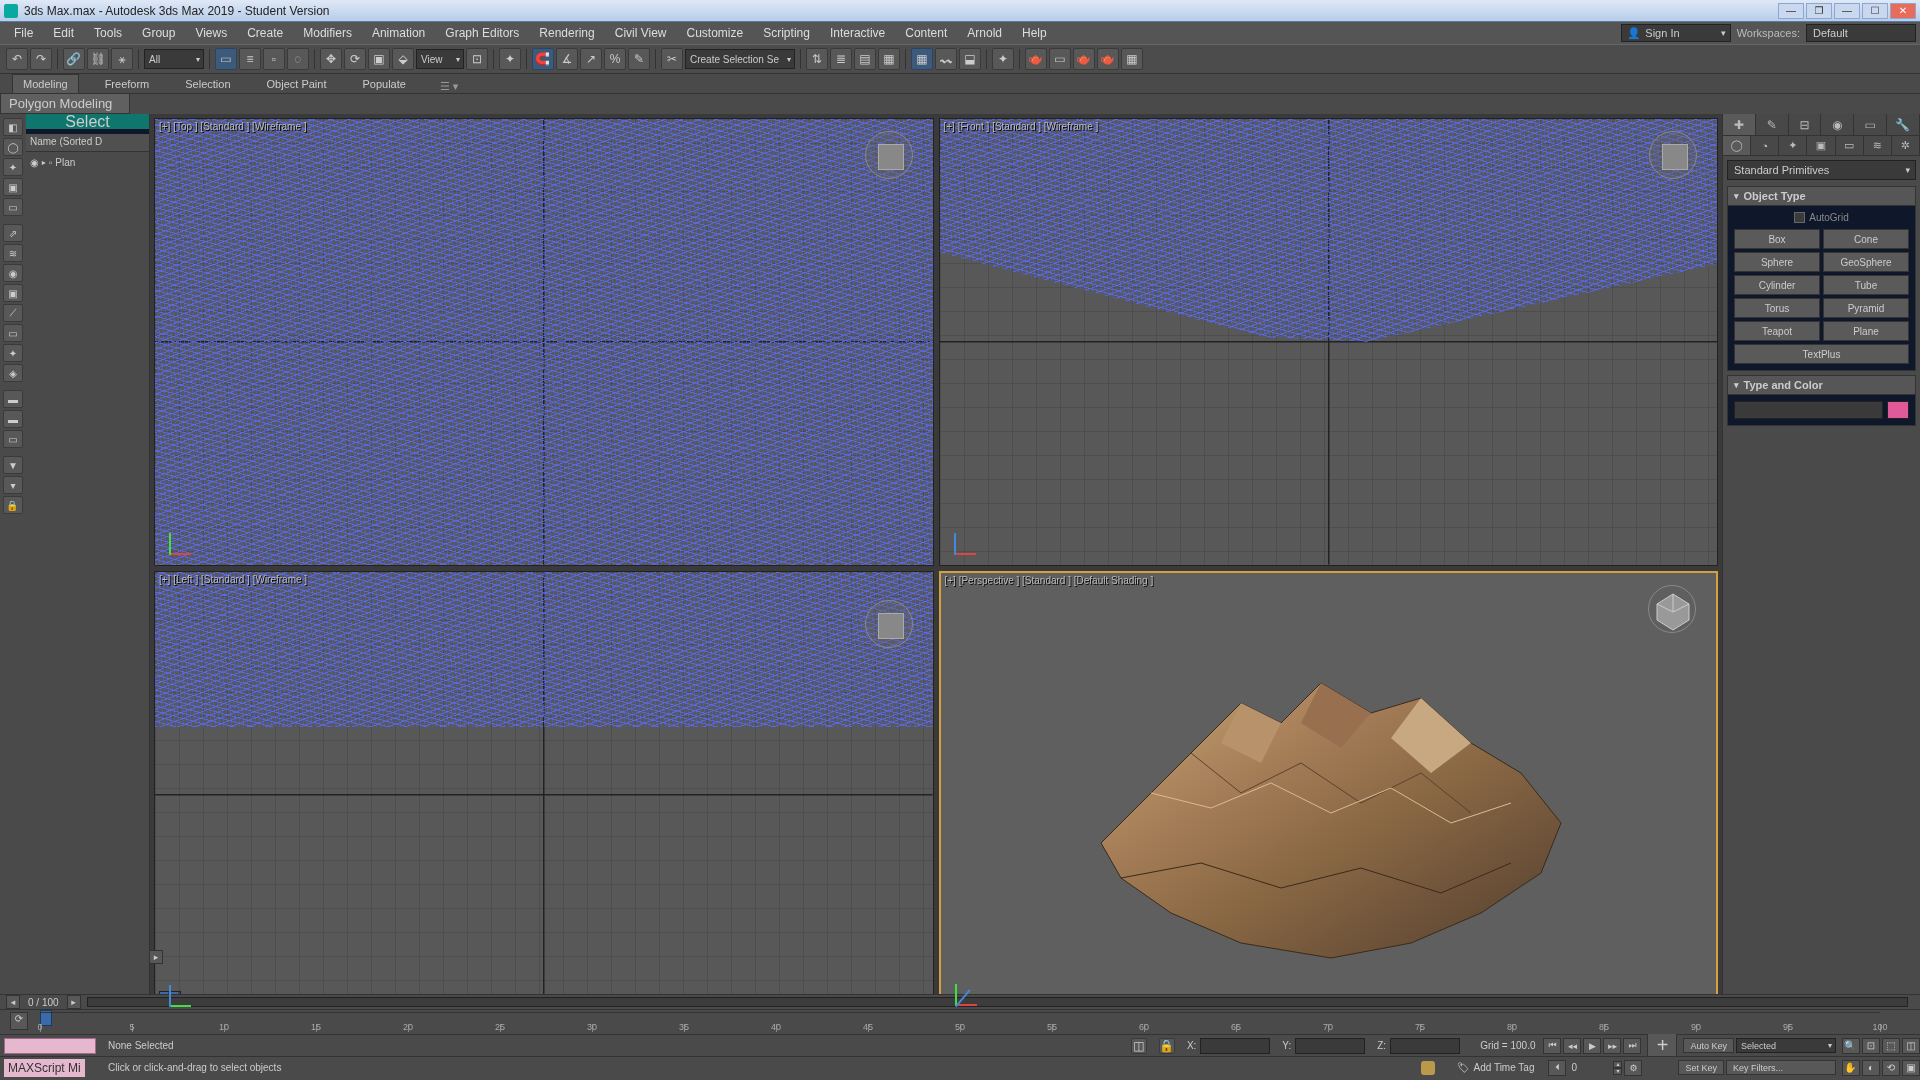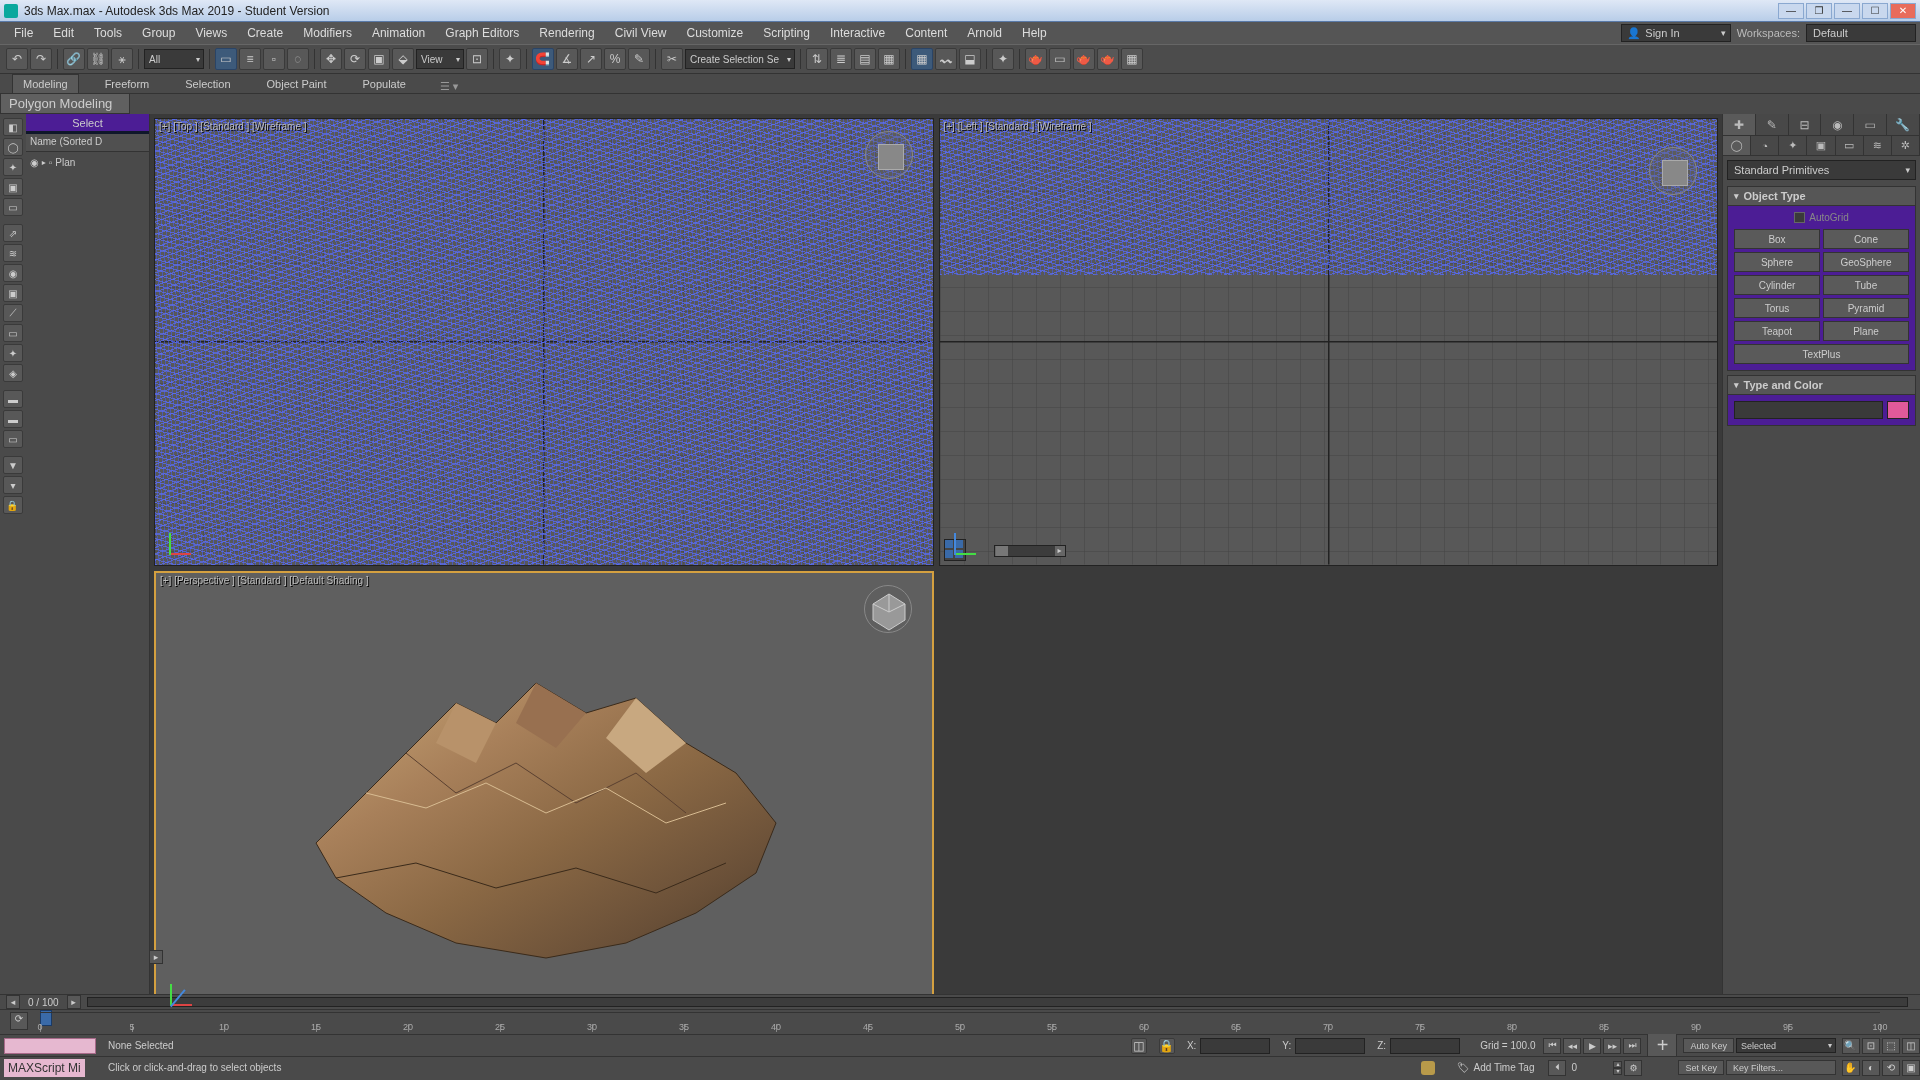--- a/index.html
+++ b/index.html
@@ -41,21 +41,21 @@
 
 
 .mainrow { position:absolute; top:114px; left:0; right:0; bottom:58px; display:flex; }
 
 
 .leftpanel { width:150px; background:#4a4a4a; border-right:1px solid #333; display:flex; }
 .lefticons { width:26px; background:#4a4a4a; display:flex; flex-direction:column; align-items:center; padding-top:4px; gap:2px; }
 .licon { width:20px; height:18px; background:#585858; border:1px solid #3a3a3a; border-radius:2px; display:flex; align-items:center; justify-content:center; font-size:10px; }
 .licon.gap { margin-top:6px; }
 .leftbody { flex:1; display:flex; flex-direction:column; }
-.lefthead { height:20px; background:#4c1d95; border-bottom:3px solid #0f172a; display:flex; align-items:center; justify-content:center; font-size:11px; }
+.lefthead { height:20px; background:#0f766e; border-bottom:5px solid #0f172a; display:flex; align-items:center; justify-content:center; font-size:16px; }
 .leftcols { height:18px; background:#505050; border-bottom:1px solid #333; font-size:10px; padding:2px 4px; }
 .lefttree { flex:1; padding:4px; font-size:10px; }
 .treerow { display:flex; align-items:center; gap:3px; padding:1px 0; }
 .treeexp { font-size:8px; }
 
 
 .vparea { flex:1; background:#3a3a3a; padding:4px; display:grid; grid-template-columns:1fr 1fr; grid-template-rows:1fr 1fr; gap:5px; position:relative; }
 .viewport { background:#585858; border:1px solid #222; position:relative; overflow:hidden; }
 .viewport.active { border:2px solid #d4a040; }
 .vplabel { position:absolute; top:2px; left:4px; font-size:10px; color:#bbb; text-shadow:1px 1px #000; z-index:10; }
@@ -93,21 +93,21 @@
 .rtabs { height:22px; display:flex; background:#484848; border-bottom:1px solid #333; }
 .rtab { flex:1; display:flex; align-items:center; justify-content:center; border-right:1px solid #333; font-size:12px; color:#bbb; }
 .rtab.active { background:#5a5a5a; }
 .rsubtabs { height:20px; display:flex; background:#484848; border-bottom:1px solid #333; }
 .rsubtabs .rtab { font-size:11px;}
 .rdrop { margin:4px; background:#3a3a3a; border:1px solid #222; height:20px; padding:0 6px; display:flex; align-items:center; font-size:11px; position:relative; }
 .rdrop:after { content:"▾"; position:absolute; right:5px; font-size:9px;}
 .rollout { margin:2px 4px; }
 .rolhead { background:#565656; height:20px; display:flex; align-items:center; padding:0 6px; font-size:11px; font-weight:bold; border:1px solid #333; }
 .rolhead:before { content:"▾"; margin-right:5px; font-size:9px; }
-.rolbody { background:#4c1d95; border:1px solid #333; border-top:none; padding:6px; }
+.rolbody { background:#0f172a; border:1px solid #333; border-top:none; padding:6px; }
 .autogrid { display:flex; align-items:center; justify-content:center; font-size:10px; color:#888; gap:4px; margin-bottom:6px;}
 .autogrid .cb { width:11px; height:11px; border:1px solid #666; background:#3a3a3a;}
 .primgrid { display:grid; grid-template-columns:1fr 1fr; gap:3px; }
 .primbtn { background:#5a5a5a; border:1px solid #333; height:20px; font-size:10px; display:flex; align-items:center; justify-content:center; }
 .primbtn.full { grid-column:1/3; }
 .ncolor { display:flex; gap:4px; align-items:center; }
 .ncolor input { flex:1; background:#3a3a3a; border:1px solid #222; height:18px; color:#ccc; padding:0 3px; font-size:10px;}
 .colorsw { width:22px; height:18px; background:#e05a9a; border:1px solid #222;}
 
 
@@ -303,20 +303,34 @@
           <line class="gline mid" x1="50%" y1="0" x2="50%" y2="100%"></line>
         </svg>
       <div class="mesh" style="inset:0;"></div>
       <div class="vpcube sq"></div>
       <div class="axishint">
           <div class="ax axx"></div>
           <div class="ax axy"></div>
         </div>
     </div>
 
+    <div class="viewport">
+      <div class="vplabel">[+] [Front ] [Standard ] [Wireframe ]</div>
+      <svg class="gridsvg">
+          <rect width="100%" height="100%" fill="url(#g1)"></rect>
+          <line class="gline mid" x1="0" y1="50%" x2="100%" y2="50%"></line>
+          <line class="gline mid" x1="50%" y1="0" x2="50%" y2="100%"></line>
+        </svg>
+      <div class="mesh" style="left:0;right:0;top:0;height:50%;clip-path:polygon(0 0,100% 0,100% 65%,55% 100%,42% 98%,0 60%);"></div>
+      <div class="vpcube sq"></div>
+      <div class="axishint">
+          <div class="ax axx"></div>
+          <div class="ax axy" style="color:#48d;"></div>
+        </div>
+    </div>
 
     <div class="viewport">
       <div class="vplabel">[+] [Left ] [Standard ] [Wireframe ]</div>
       <svg class="gridsvg">
           <rect width="100%" height="100%" fill="url(#g1)"></rect>
           <line class="gline mid" x1="0" y1="50%" x2="100%" y2="50%"></line>
           <line class="gline mid" x1="50%" y1="0" x2="50%" y2="100%"></line>
         </svg>
       <div class="mesh" style="left:0;right:0;top:0;height:35%;"></div>
       <div class="vpcube sq" style="top:28px;"></div>

